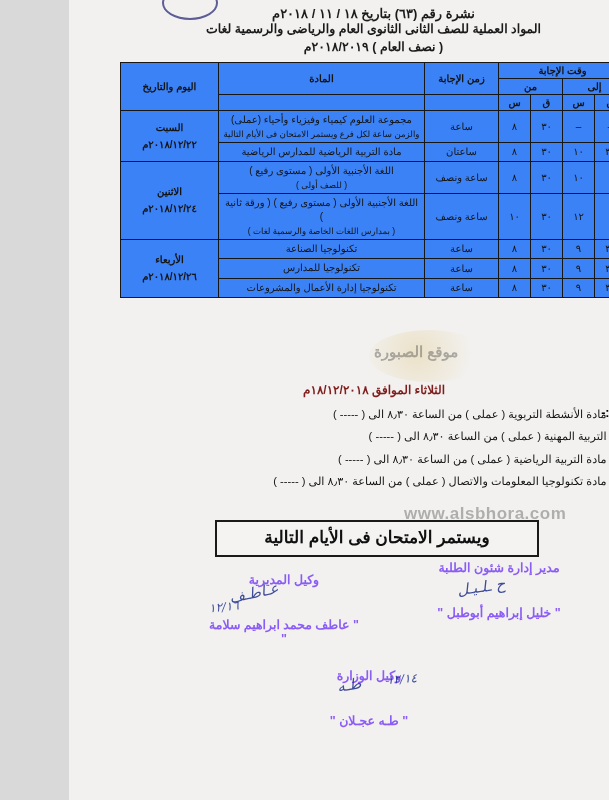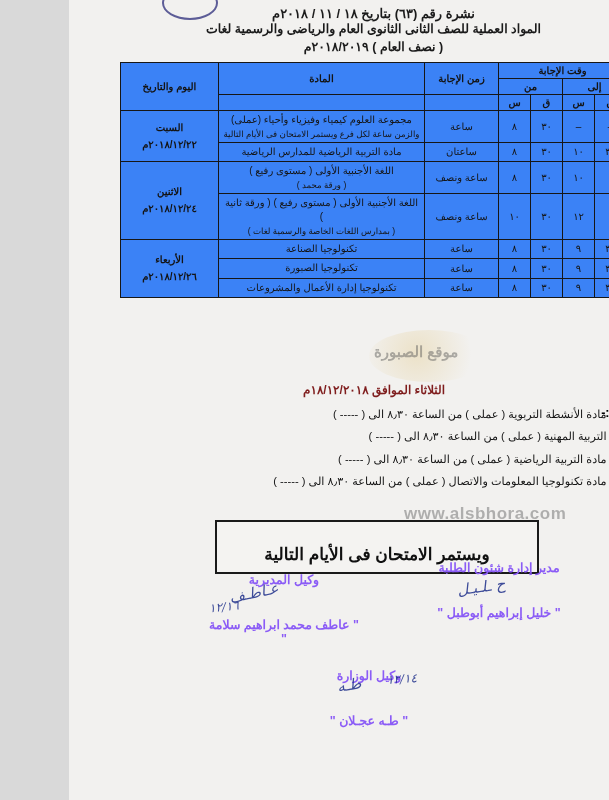--- a/index.html
+++ b/index.html
@@ -137,21 +137,21 @@
     color: #161616;
     padding-right: 18px;
     white-space: nowrap;
   }
   .continue-box {
     position: absolute;
     left: 146px;
     top: 520px;
     width: 320px;
     border: 2px solid #1a1a1a;
-    padding: 22px 0 7px;
+    padding: 5px 0 7px;
     text-align: center;
     font-size: 17px;
     font-weight: bold;
     color: #101010;
     background: #f4f3f1;
   }
   
   .sig {
     position: absolute;
     font-size: 12.5px;
@@ -283,21 +283,21 @@
         </tr>
 
         <tr>
           <td class="num"></td>
           <td class="num">١٠</td>
           <td class="num">٣٠</td>
           <td class="num">٨</td>
           <td class="dur">ساعة ونصف</td>
           <td class="subject">
             <span>اللغة الأجنبية الأولى ( مستوى رفيع )</span>
-            <span class="sub-note">( ورقة محمد )</span>
+            <span class="sub-note">( للصف أولى )</span>
           </td>
           <td class="date-cell" rowspan="2">
             <span>الاثنين</span><br>
             <span>٢٠١٨/١٢/٢٤م</span>
           </td>
         </tr>
         <tr>
           <td class="num"></td>
           <td class="num">١٢</td>
           <td class="num">٣٠</td>
@@ -320,21 +320,21 @@
             <span>الأربعاء</span><br>
             <span>٢٠١٨/١٢/٢٦م</span>
           </td>
         </tr>
         <tr>
           <td class="num">٣٠</td>
           <td class="num">٩</td>
           <td class="num">٣٠</td>
           <td class="num">٨</td>
           <td class="dur">ساعة</td>
-          <td class="subject" style="text-align:center">تكنولوجيا الصبورة</td>
+          <td class="subject" style="text-align:center">تكنولوجيا للمدارس</td>
         </tr>
         <tr>
           <td class="num">٣٠</td>
           <td class="num">٩</td>
           <td class="num">٣٠</td>
           <td class="num">٨</td>
           <td class="dur">ساعة</td>
           <td class="subject" style="text-align:center">تكنولوجيا إدارة الأعمال والمشروعات</td>
         </tr>
       </tbody>

